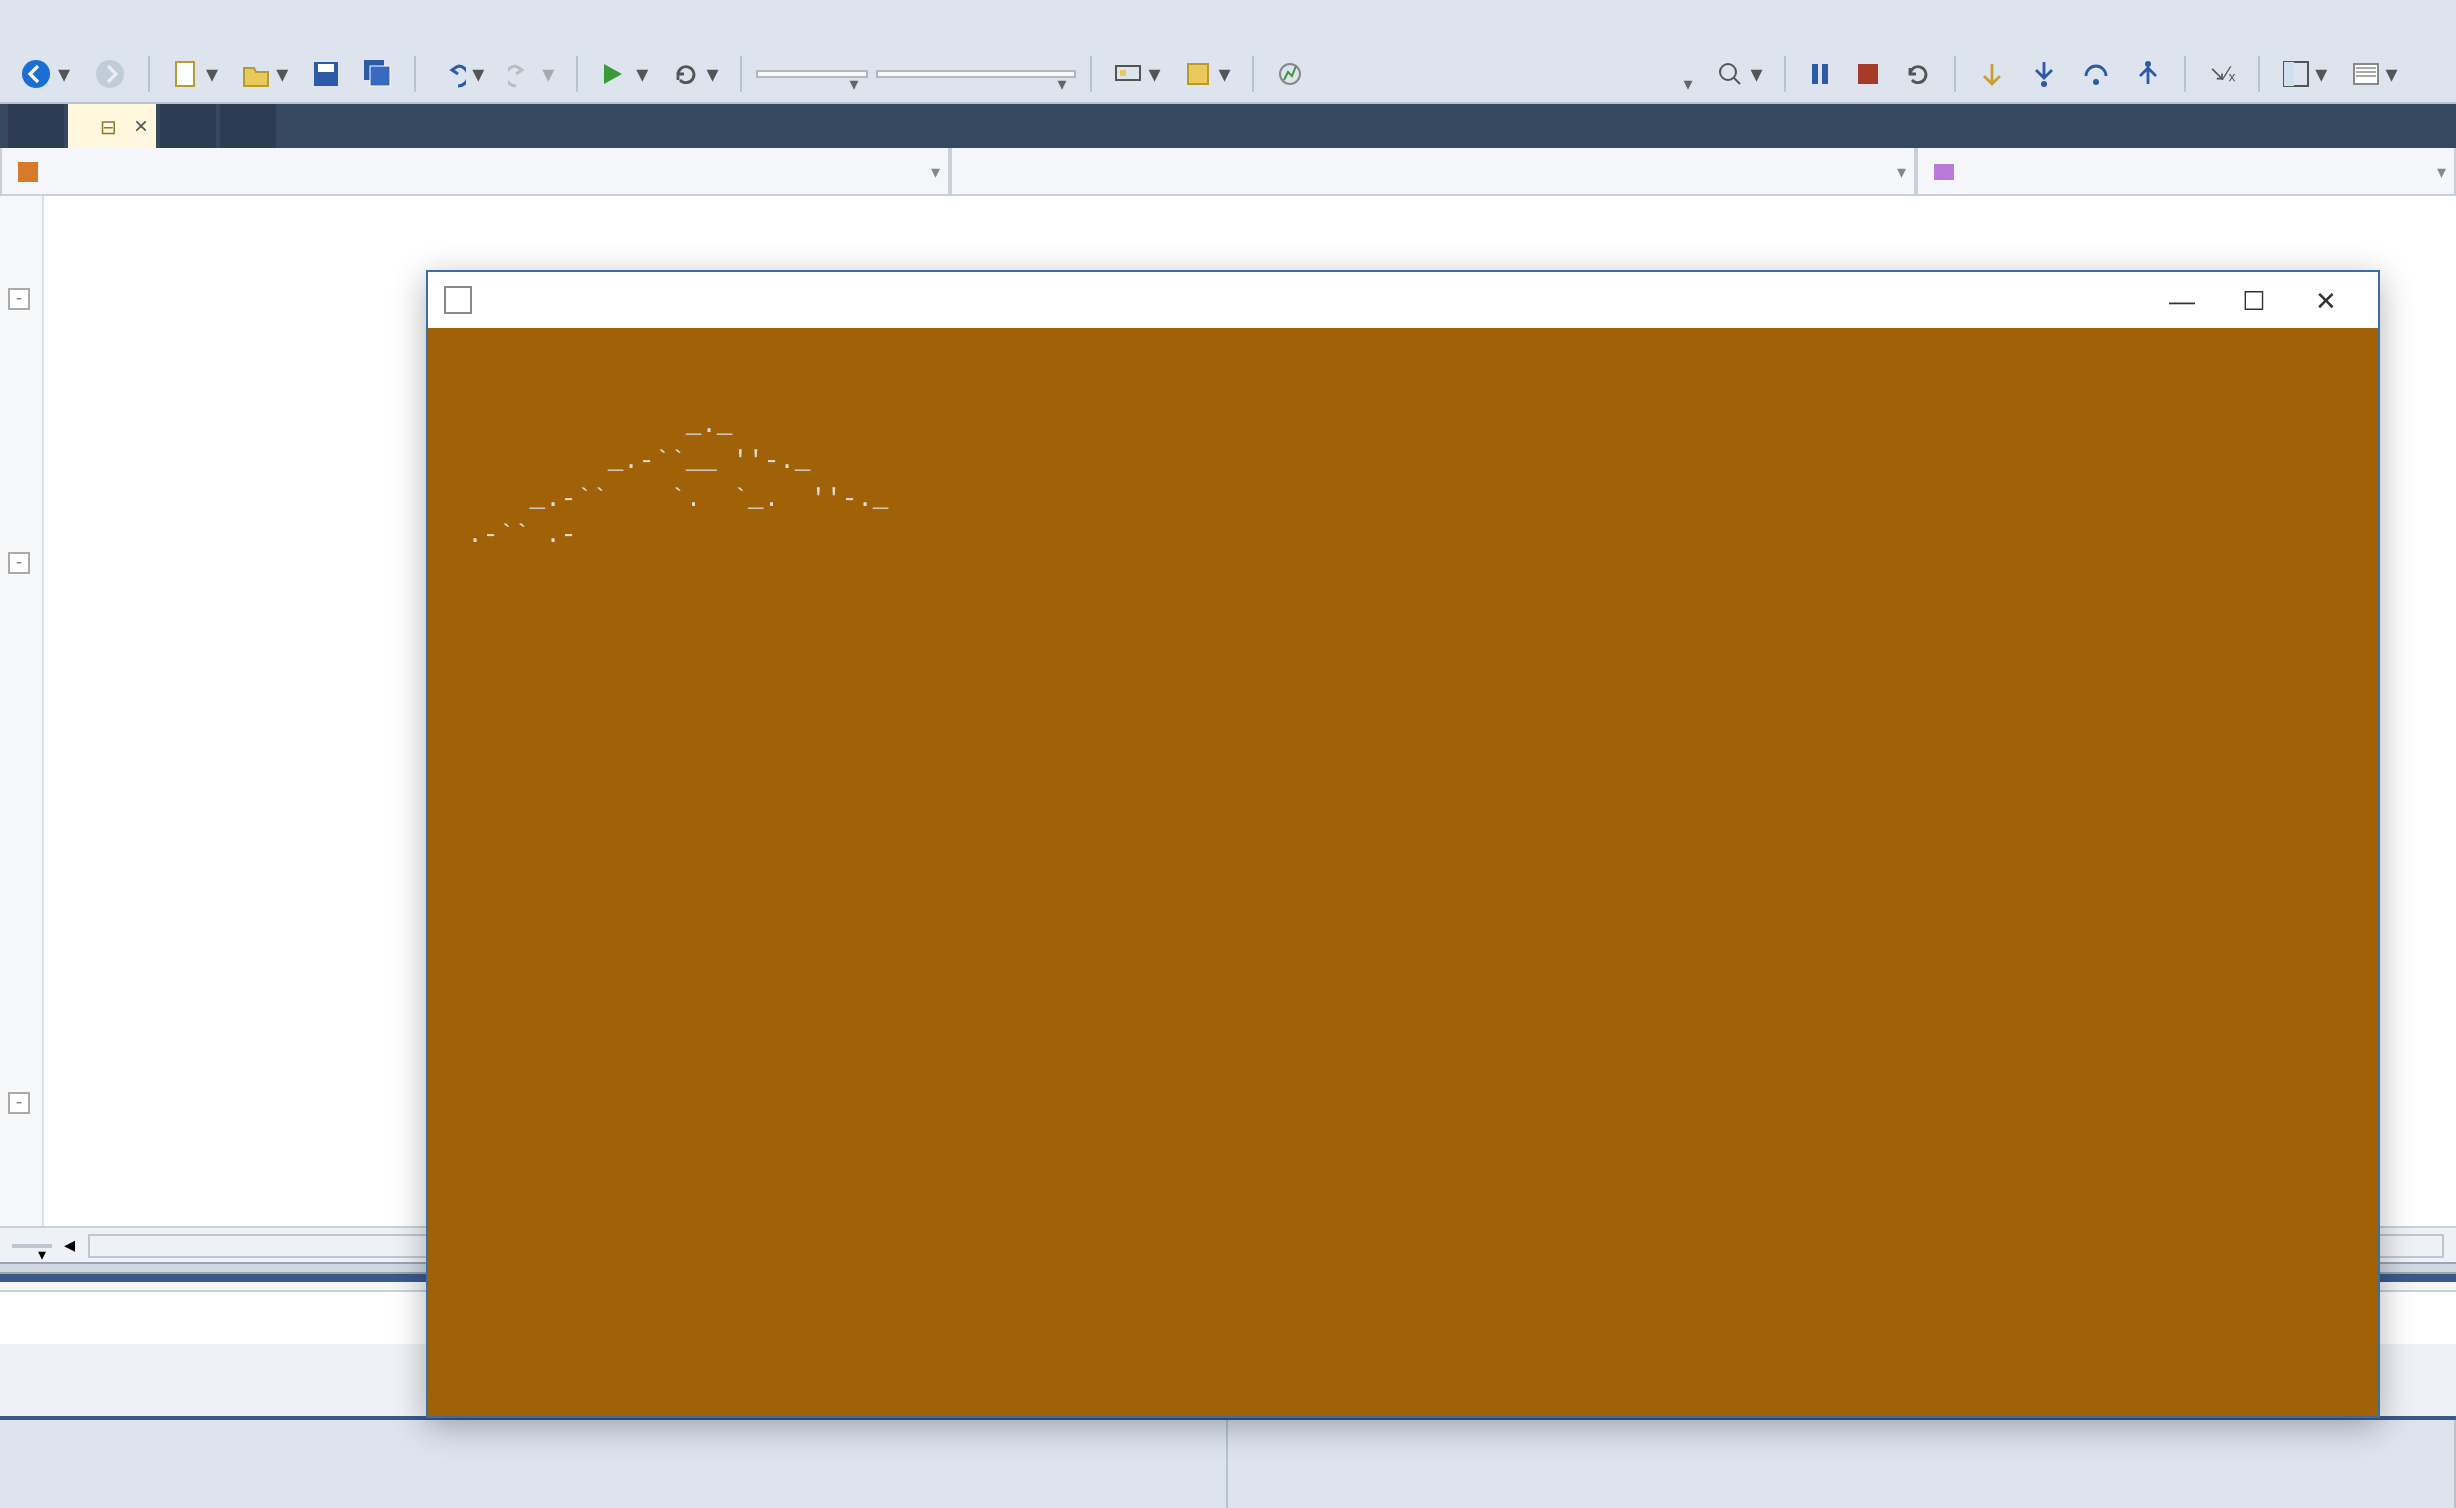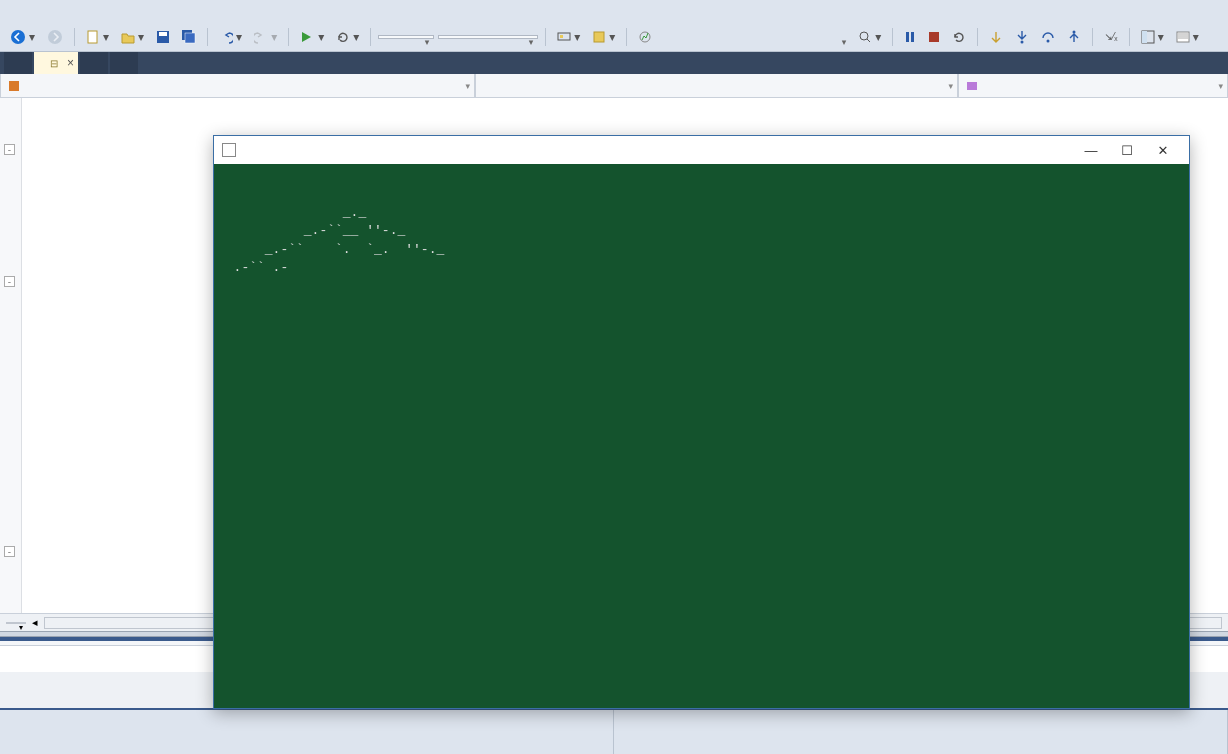--- a/index.html
+++ b/index.html
@@ -36,21 +36,21 @@
 .zoomline .zbox::after { content:"▾"; position:absolute; right:2px; top:0; font-size:8px; }
 .splitter { height:6px; background:#d1d8e2; border-top:1px solid #9aa4b2; border-bottom:1px solid #9aa4b2; }
 .locals { background:#eef1f5; }
 .locals .hdr { background:#3a5a8c; color:#fff; font-size:12px; padding:2px 8px; }
 .locals .cols { background:#f4f6f9; border-bottom:1px solid #c9d0da; font-size:12px; padding:2px 8px; color:#333; }
 .console { position:absolute; left:213px; top:135px; width:977px; height:574px; background:#fff; border:1px solid #3a6ea5; box-shadow:0 4px 16px rgba(0,0,0,.3); display:flex; flex-direction:column; }
 .console .titlebar { height:28px; background:#fff; display:flex; align-items:center; padding:0 8px; font-size:12px; color:#000; }
 .console .titlebar .tico { width:14px; height:14px; border:1px solid #888; margin-right:6px; }
 .console .titlebar .spacer { flex:1; }
 .console .titlebar .wbtn { width:36px; height:28px; display:flex; align-items:center; justify-content:center; font-size:13px; color:#333; }
-.console .term { flex:1; background:#14532d; color:#ddd; font-family:"Courier New",monospace; font-size:13px; line-height:18px; padding:2px 4px; white-space:pre; overflow:hidden; }
+.console .term { flex:1; background:#a16207; color:#ddd; font-family:"Courier New",monospace; font-size:13px; line-height:18px; padding:2px 4px; white-space:pre; overflow:hidden; }
 .bottombar { position:absolute; left:0; bottom:0; width:1228px; height:46px; background:#dde4ee; border-top:2px solid #3a5a8c; display:flex; }
 .bottombar .half { flex:1; border-right:1px solid #b9c3d0; }
 </style>
 </head>
 <body>
 
 <div class="menubar">
   <span></span>
   <span></span>
   <span></span>

